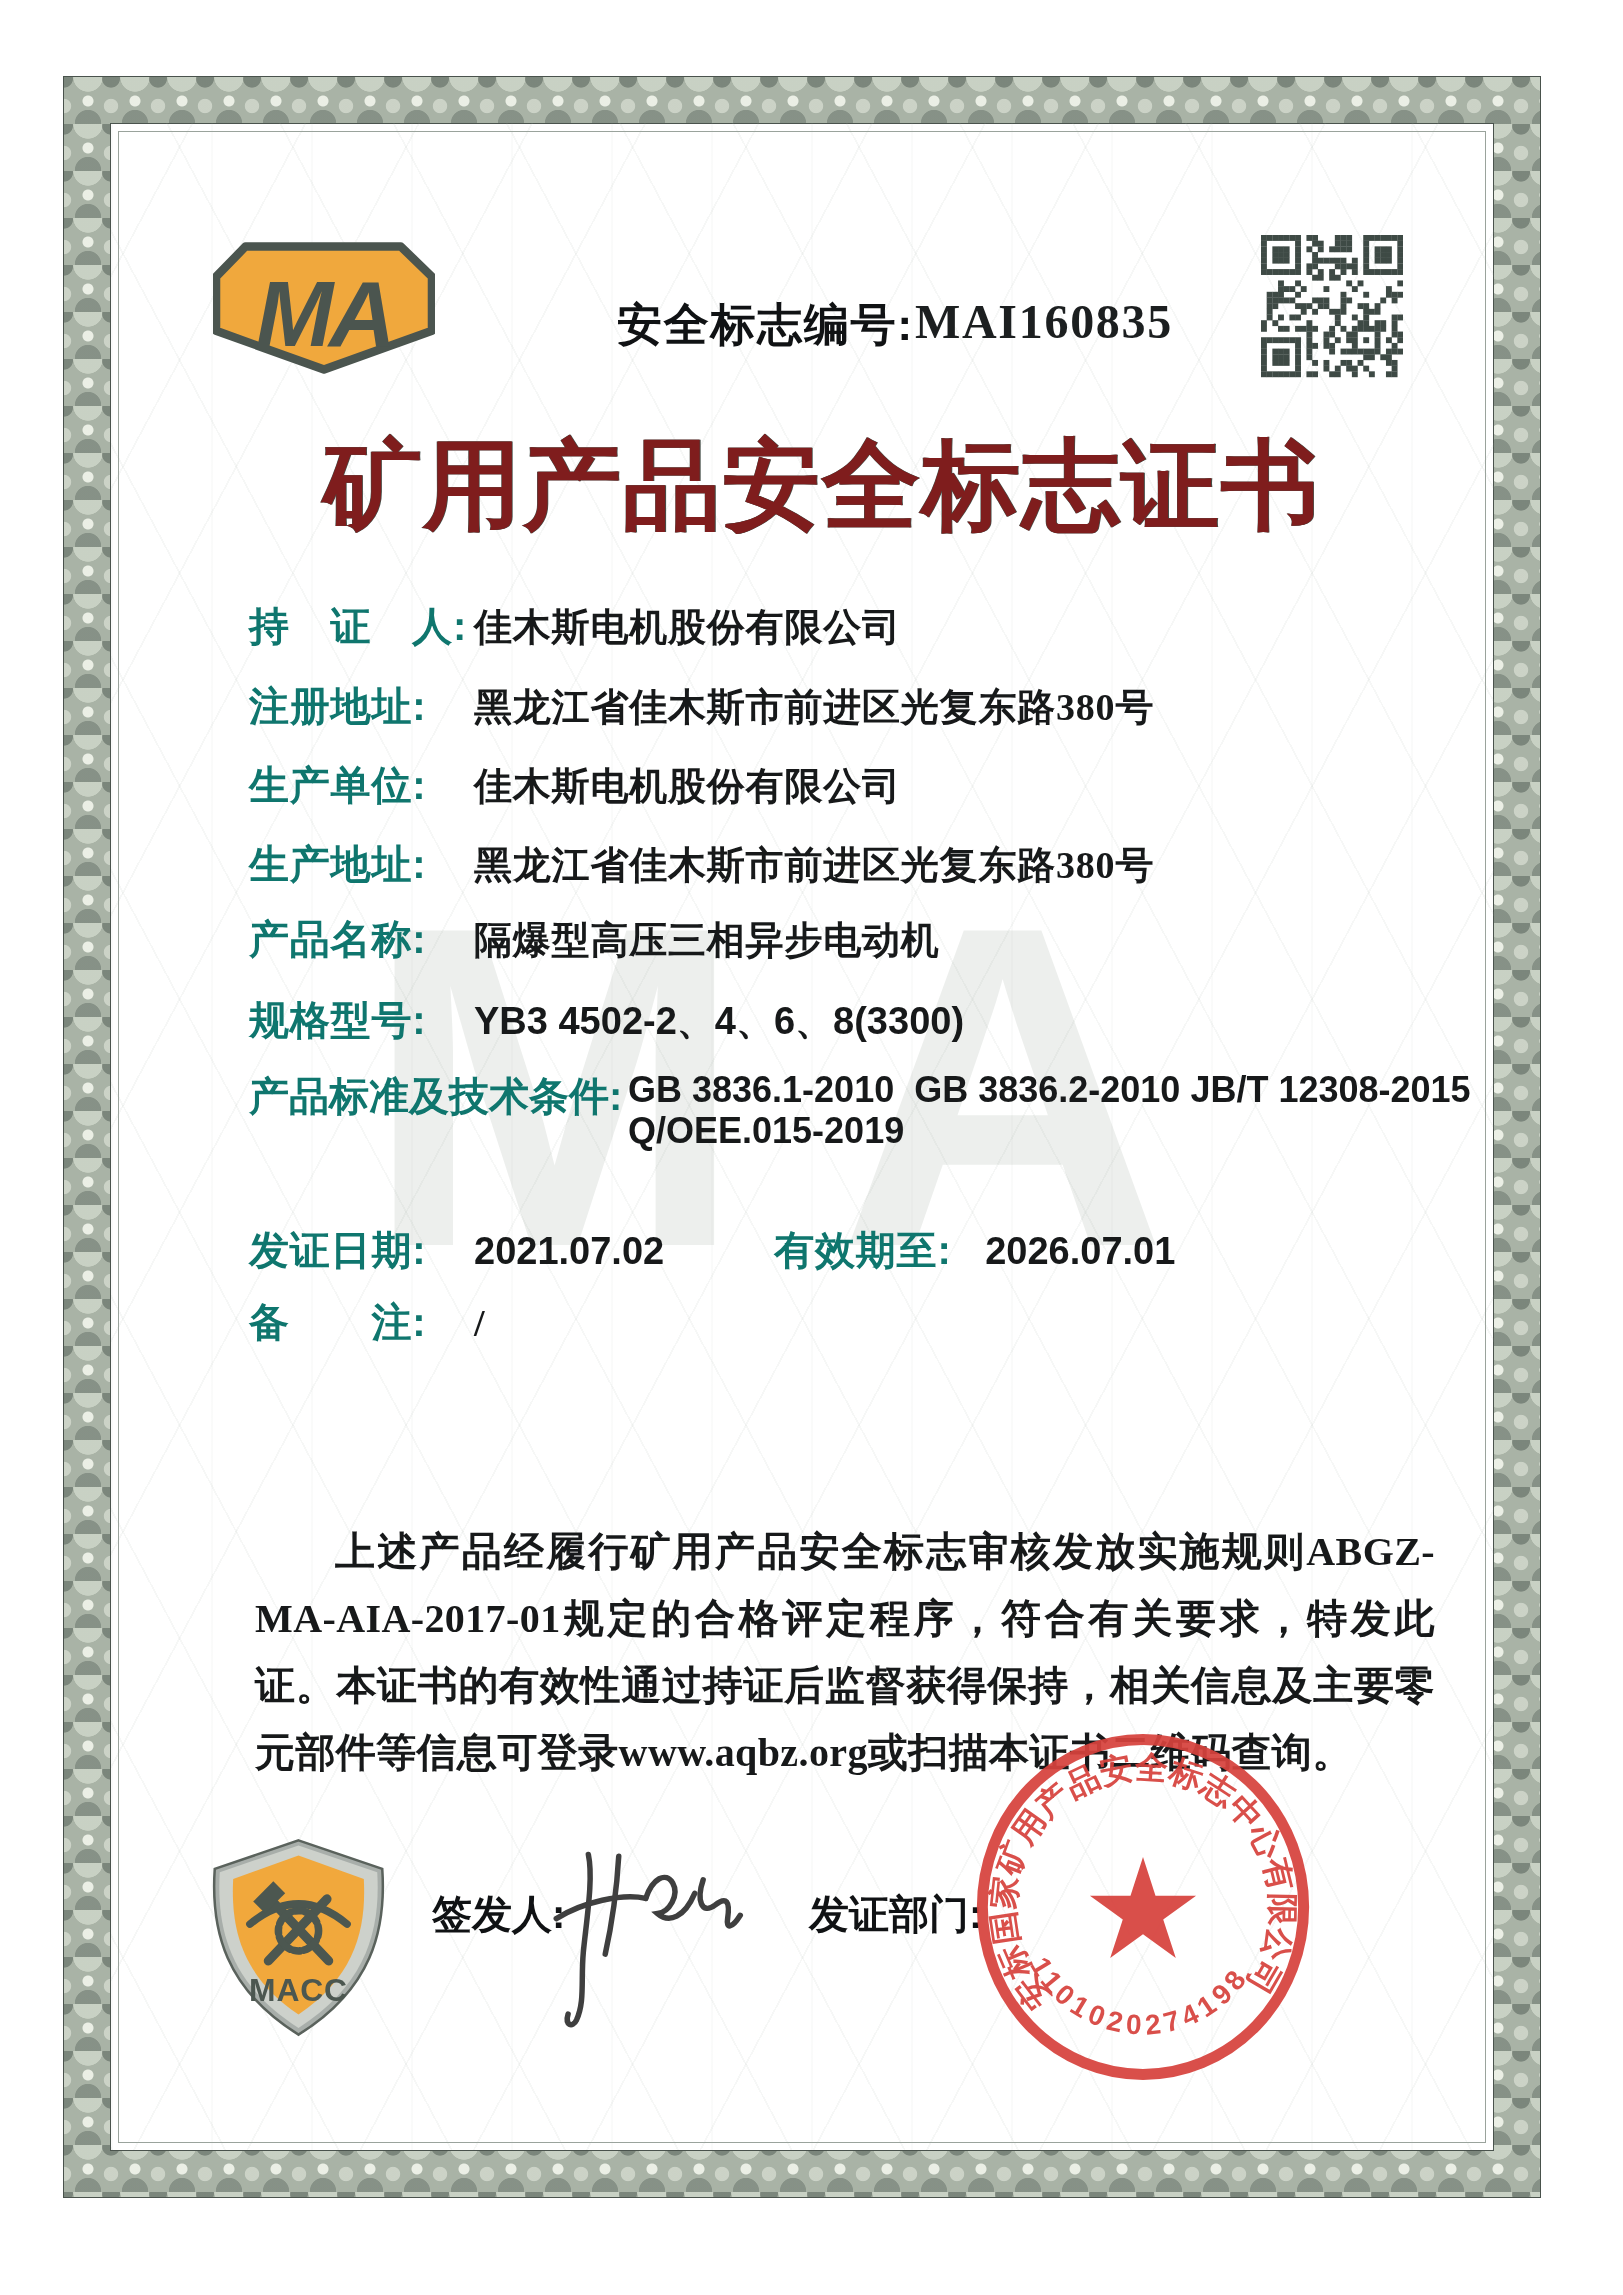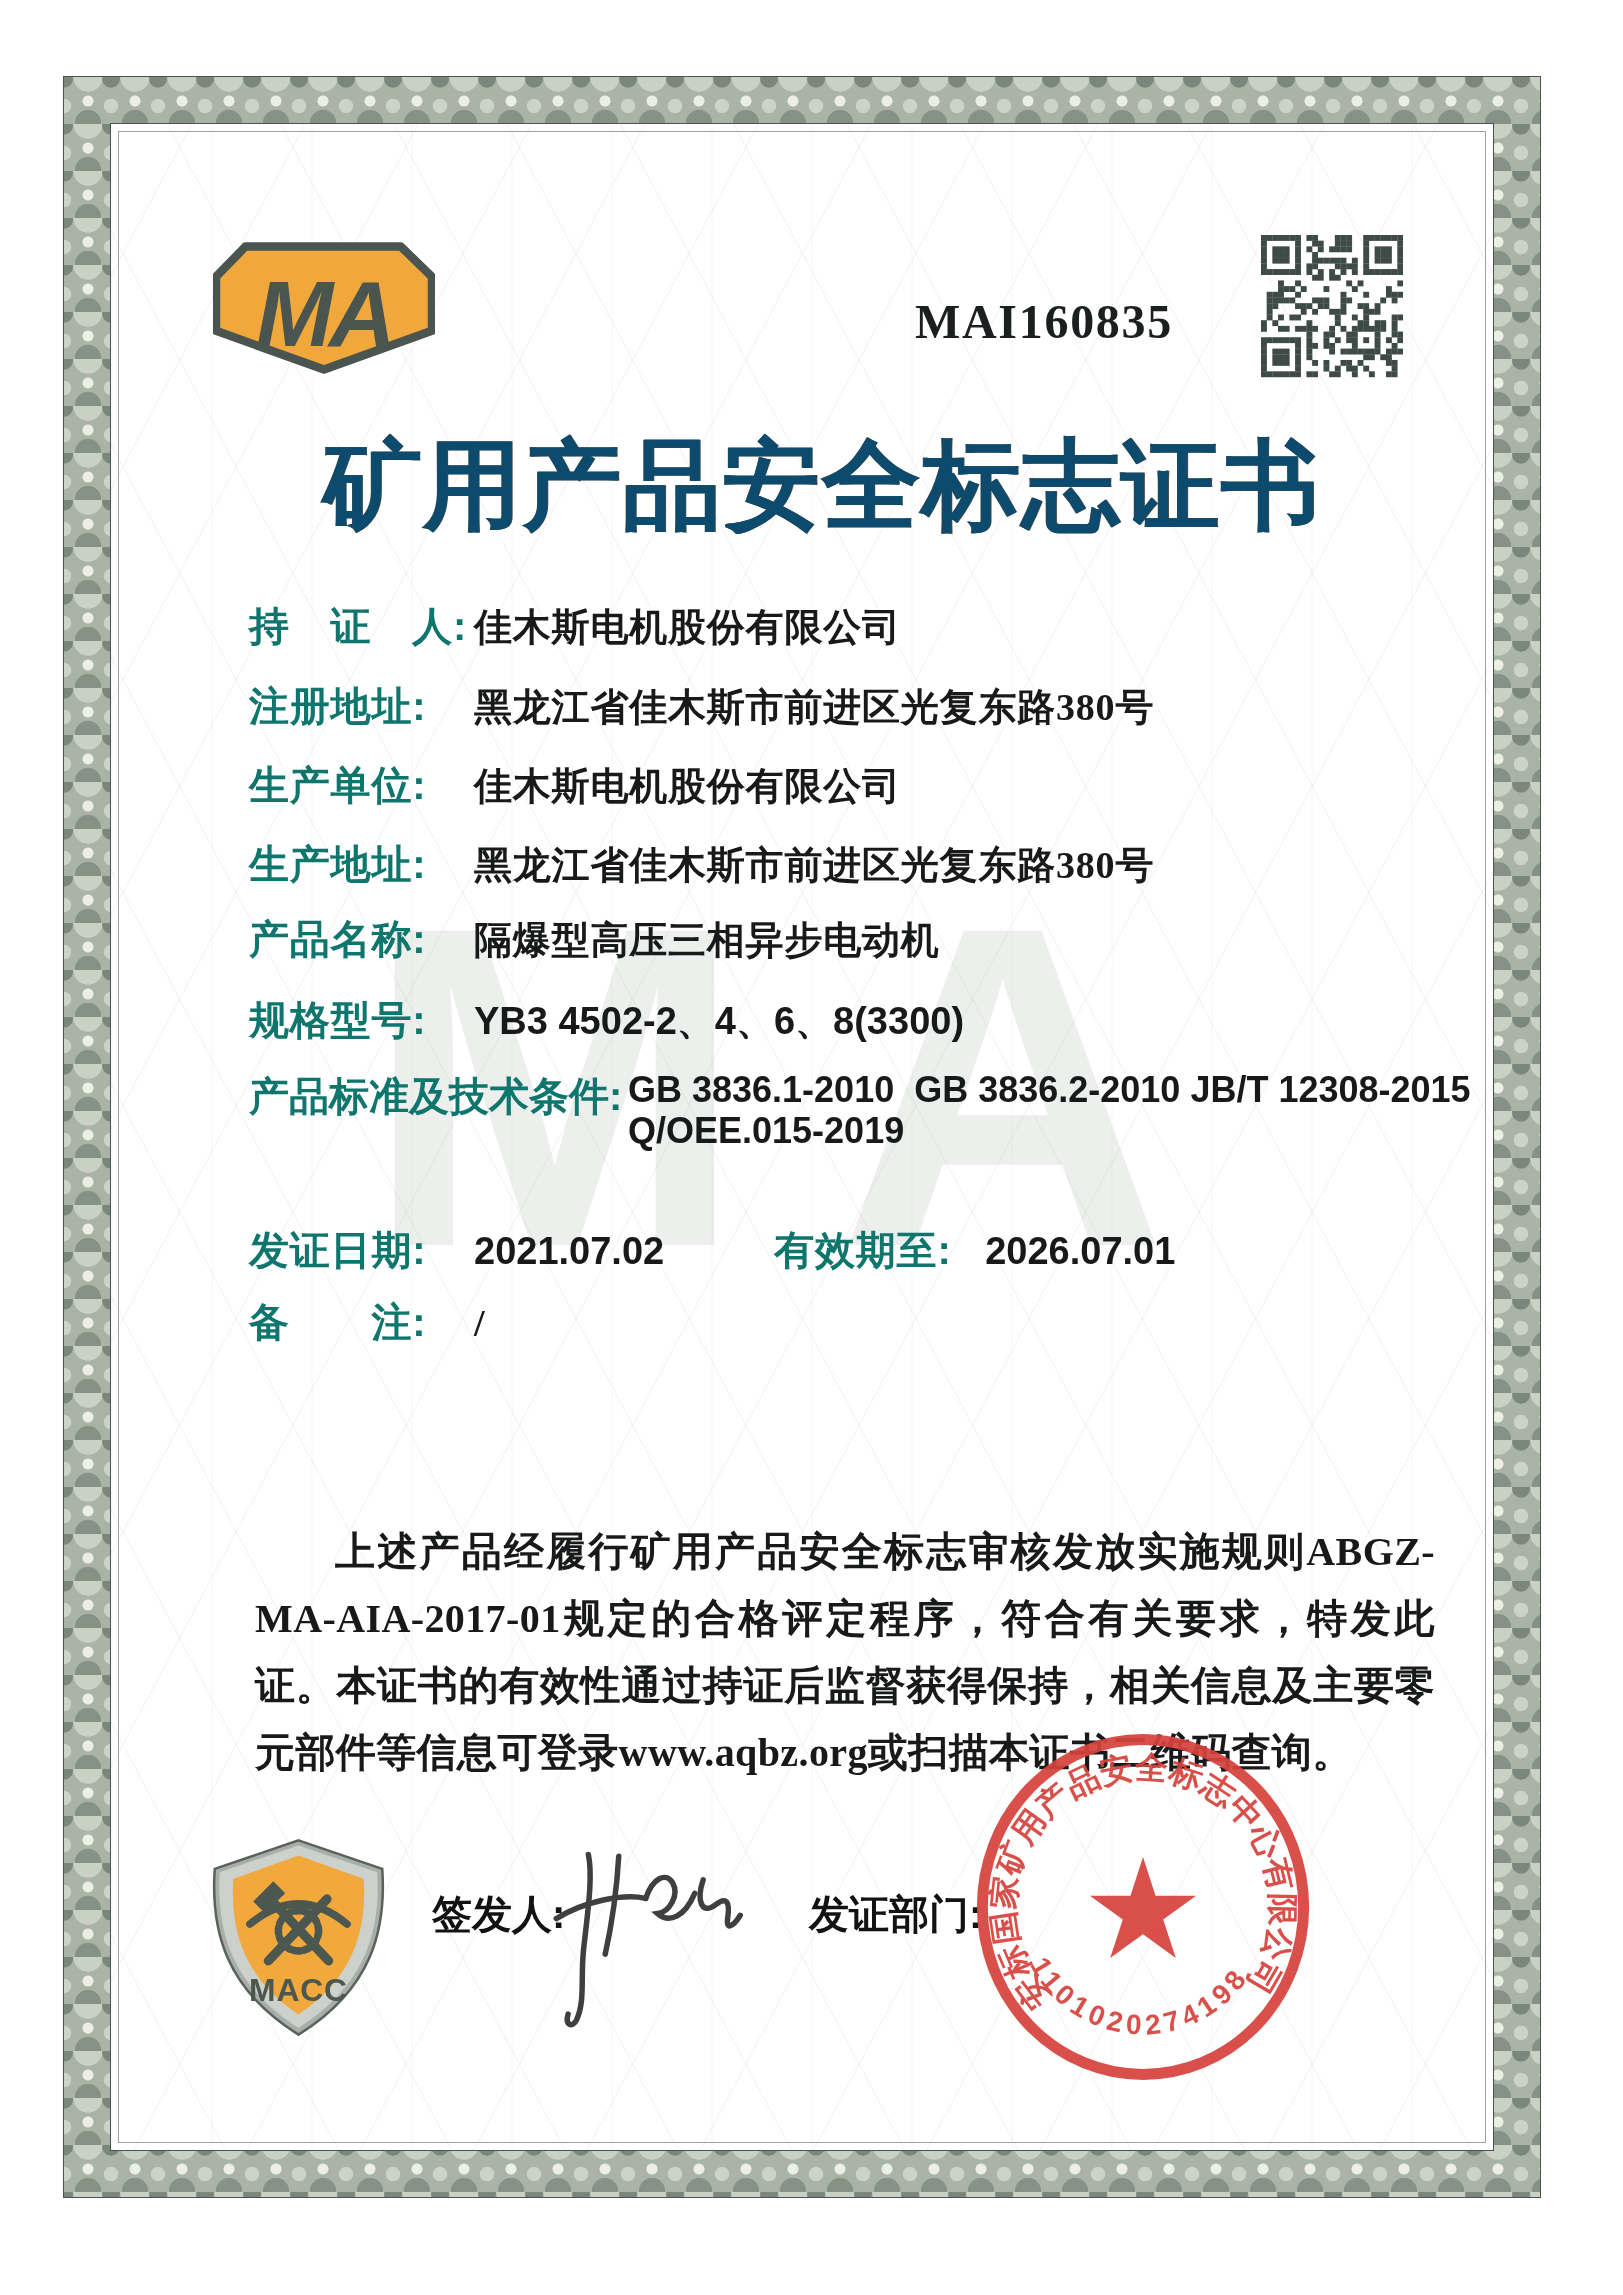--- a/index.html
+++ b/index.html
@@ -31,21 +31,21 @@
           font-family:"Liberation Sans","DejaVu Sans",sans-serif;}
   .wm-badge{position:absolute;width:149px;height:91px;opacity:.065;}
   
   .ma-logo{position:absolute;left:213px;top:238px;width:222px;height:140px;}
   .certno-label{position:absolute;left:617px;top:295px;font-size:45px;font-weight:700;
                 letter-spacing:1.7px;color:#101214;}
   .certno-value{position:absolute;left:915px;top:294px;font-size:48px;font-weight:600;letter-spacing:1.7px;
                 color:#1c1f20;font-family:"Liberation Serif","DejaVu Serif",serif;}
   .qr{position:absolute;left:1261px;top:234px;width:142px;height:144px;}
   .title{position:absolute;left:111px;top:421px;width:1383px;box-sizing:border-box;padding-left:39px;
-         text-align:center;font-size:98px;font-weight:700;letter-spacing:1.7px;color:#0c4a6e;
+         text-align:center;font-size:98px;font-weight:700;letter-spacing:1.7px;color:#7f1d1d;
          font-family:"Liberation Serif","DejaVu Serif",serif;
          text-shadow:0.8px 0 0 #454f49,-0.4px 0 0 #454f49;}
   
   .row{position:absolute;left:249px;white-space:nowrap;color:#17191a;}
   .lbl{display:inline-block;min-width:225px;font-size:40px;font-weight:700;letter-spacing:0.8px;color:#0f766e;}
   .lbl-wide{min-width:379px;letter-spacing:0;}
   .lbl-valid{min-width:211px;margin-left:110px;}
   .val{font-size:38px;font-weight:700;letter-spacing:0.8px;color:#17191a;
        font-family:"Liberation Serif","DejaVu Serif",serif;}
   .val.num{font-family:"Liberation Sans","DejaVu Sans",sans-serif;letter-spacing:0;}
@@ -112,20 +112,21 @@
     </svg>
   <svg class="wm-badge" style="left:1209px;top:2055px" viewBox="0 0 176 108" width="149" height="91">
       <use href="#maBadgeSym"></use>
     </svg>
 
   <svg class="ma-logo" viewBox="0 0 262 166">
     <polygon points="38,10 222,10 259,46 259,110 131,156 3,110 3,46" fill="#f0a83d" stroke="#4b554f" stroke-width="10" stroke-linejoin="round"></polygon>
     <text x="131" y="128" text-anchor="middle" font-size="110" font-weight="800" font-style="italic" letter-spacing="-5" fill="#4b554f">MA</text>
   </svg>
 
+  <div class="certno-label">安全标志编号:</div>
   <div class="certno-value">MAI160835</div>
 
   <svg class="qr" id="qrSvg" viewBox="0 0 168 168">
       <rect x="0.00" y="0.00" width="6.97" height="6.97" fill="#3e4a45"></rect>
       <rect x="6.72" y="0.00" width="6.97" height="6.97" fill="#3e4a45"></rect>
       <rect x="13.44" y="0.00" width="6.97" height="6.97" fill="#3e4a45"></rect>
       <rect x="20.16" y="0.00" width="6.97" height="6.97" fill="#3e4a45"></rect>
       <rect x="26.88" y="0.00" width="6.97" height="6.97" fill="#3e4a45"></rect>
       <rect x="33.60" y="0.00" width="6.97" height="6.97" fill="#3e4a45"></rect>
       <rect x="40.32" y="0.00" width="6.97" height="6.97" fill="#3e4a45"></rect>

